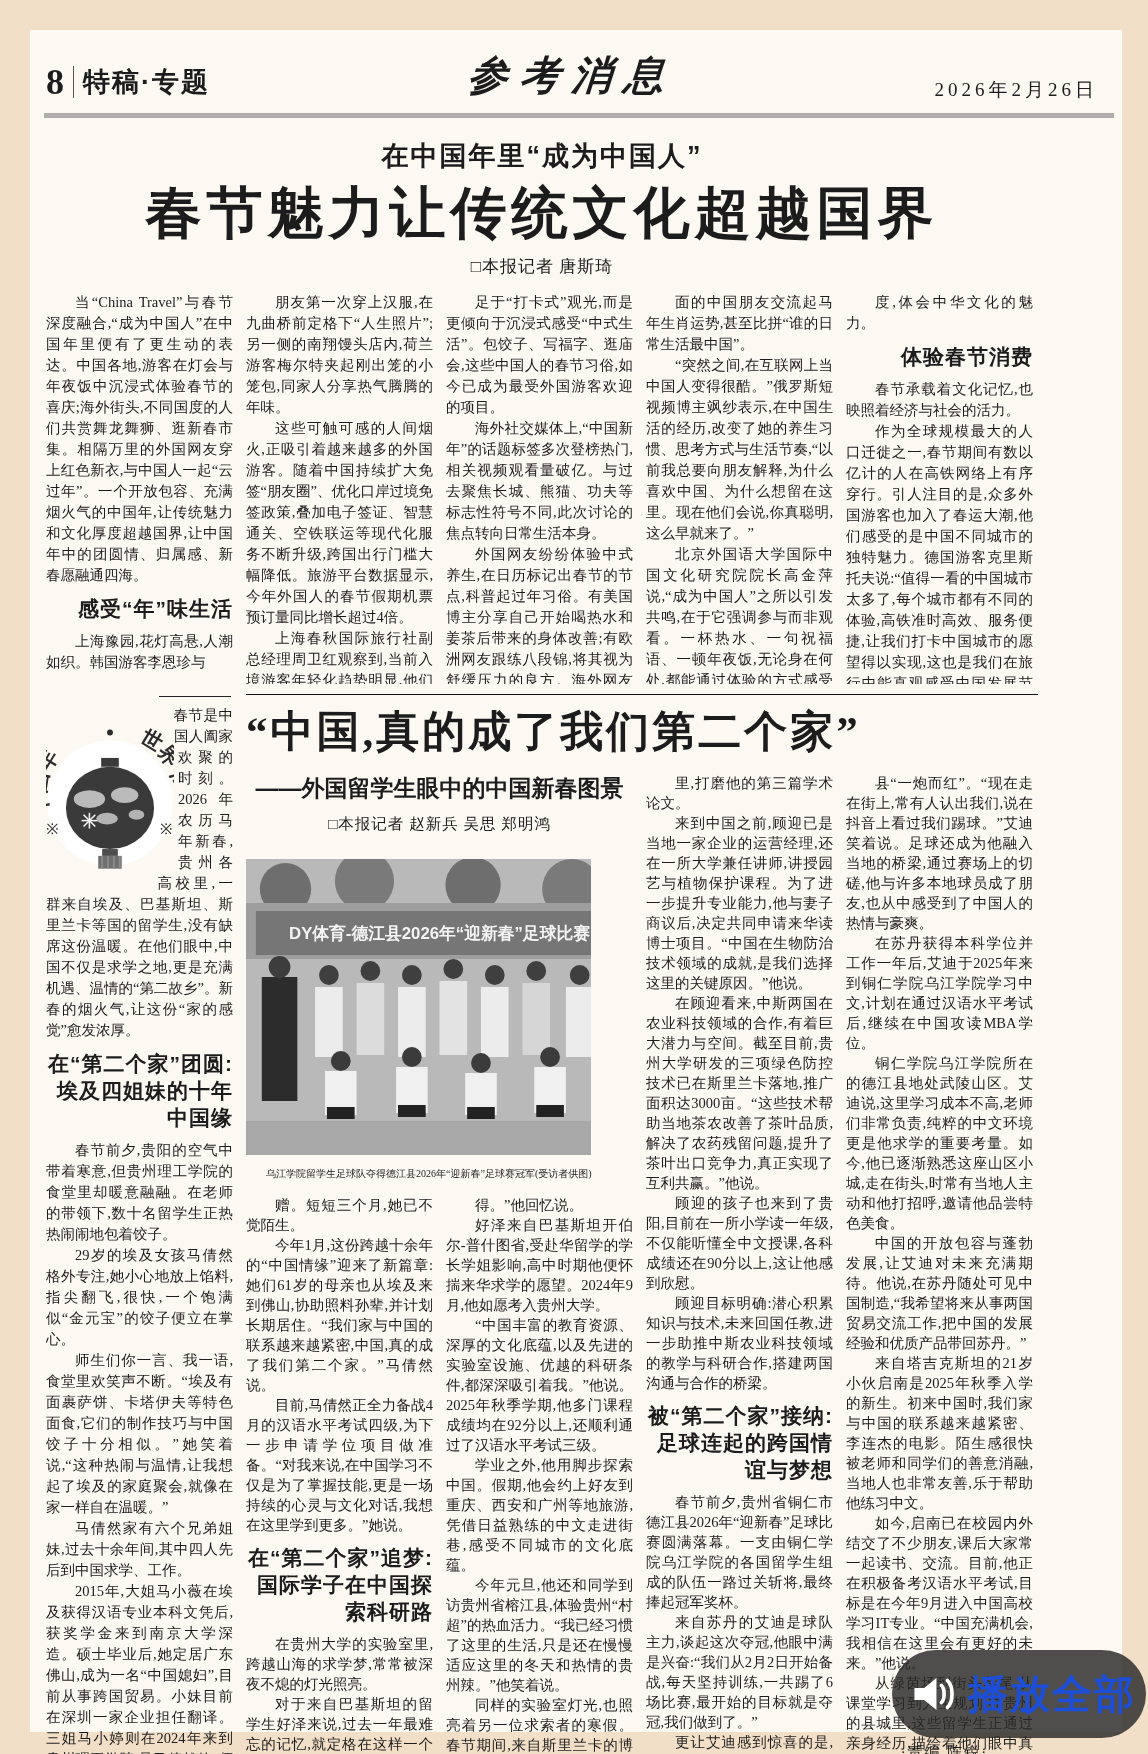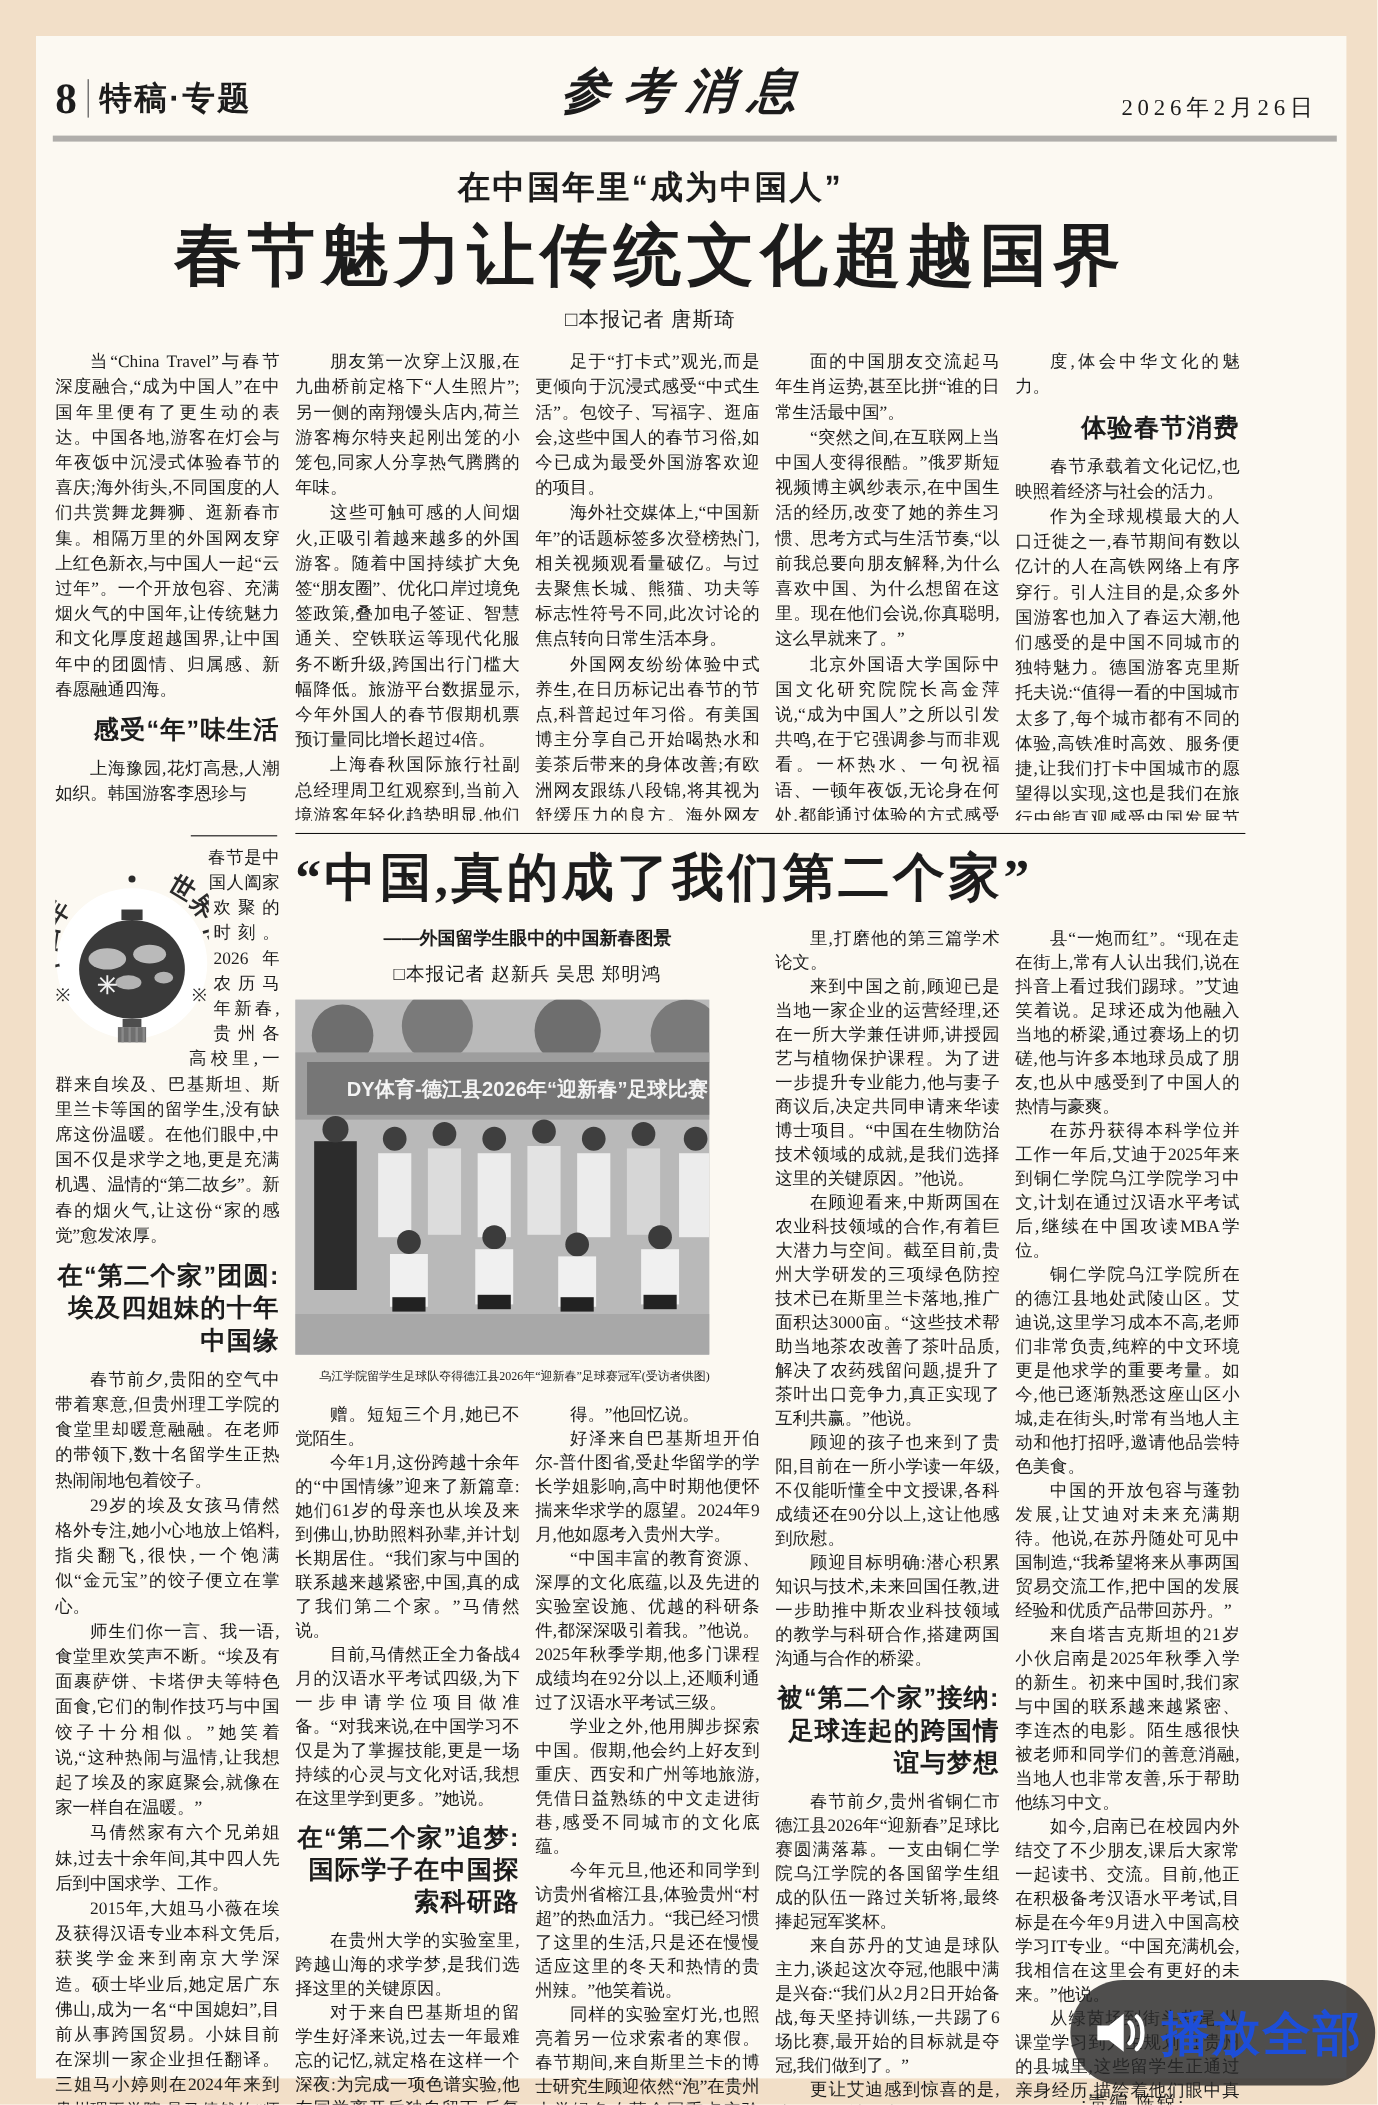--- a/index.html
+++ b/index.html
@@ -33,22 +33,22 @@
   
   .a2 { margin-top:10px; display:flex; gap:13px; height:1074px; overflow:hidden; }
   .a2-side { width:187px; flex:none; font-size:14.5px; line-height:20px; text-align:justify; overflow:hidden; }
   .side-rule { width:72px; height:1px; background:#222; margin:2px 2px 8px auto; }
   .stamp { float:left; width:128px; height:192px; shape-outside:circle(50% at 50% 50%); margin:2px 4px 2px 0; }
   .a2-main { flex:1; position:relative; overflow:hidden; }
   .a2-rule { height:1px; background:#111; margin:0 0 8px; }
   .a2-headline { font-family:"Liberation Serif", serif; font-weight:900; font-size:43px; letter-spacing:3px; margin:6px 0 12px; }
   .a2-row { display:flex; gap:13px; }
   .a2-left { width:387px; flex:none; }
-  .a2-sub { text-align:center; font-family:"Liberation Sans", sans-serif; font-weight:bold; font-size:15px; margin:0 0 10px; }
-  .a2-byline { text-align:center; font-size:15.5px; margin-bottom:10px; }
+  .a2-sub { text-align:center; font-family:"Liberation Sans", sans-serif; font-weight:bold; font-size:23px; margin:0 0 10px; }
+  .a2-byline { text-align:center; font-size:15.5px; margin-bottom:24px; }
   .photo { width:345px; height:296px; background:#bdbdbd; overflow:hidden; }
   .photo svg { display:block; }
   .caption { font-size:10px; line-height:22px; text-indent:2em; text-align:justify; margin-top:8px; }
   .ab { display:flex; gap:13px; margin-top:10px; height:630px; overflow:hidden; }
   .ab .col { flex:1; line-height:20px; }
   .cdcol { width:187px; flex:none; line-height:20px; overflow:hidden; }
   .editor-sig { position:absolute; right:0; bottom:6px; width:187px; text-align:center; font-size:15px; letter-spacing:2px; background:transparent; }
 
   
   .player { position:absolute; right:2px; bottom:16px; height:88px; width:254px;
@@ -215,21 +215,21 @@
                   <rect x="0" y="262" width="392" height="34" fill="#a8a8a8"></rect>
                 </svg>
               </div>
               <div class="caption">乌江学院留学生足球队夺得德江县2026年“迎新春”足球赛冠军(受访者供图)</div>
               <div class="ab">
                 <div class="col">
                     <p class="para">赠。短短三个月,她已不觉陌生。</p>
                     <p class="para">今年1月,这份跨越十余年的“中国情缘”迎来了新篇章:她们61岁的母亲也从埃及来到佛山,协助照料孙辈,并计划长期居住。“我们家与中国的联系越来越紧密,中国,真的成了我们第二个家。”马倩然说。</p>
                     <p class="para">目前,马倩然正全力备战4月的汉语水平考试四级,为下一步申请学位项目做准备。“对我来说,在中国学习不仅是为了掌握技能,更是一场持续的心灵与文化对话,我想在这里学到更多。”她说。</p>
                     <div class="colhead">在“第二个家”追梦:国际学子在中国探索科研路</div>
-                    <p class="para">在贵州大学的实验室里,跨越山海的求学梦,是我们选择这里的关键原因。</p>
+                    <p class="para">在贵州大学的实验室里,跨越山海的求学梦,常常被深夜不熄的灯光照亮。</p>
                     <p class="para">对于来自巴基斯坦的留学生好泽来说,过去一年最难忘的记忆,就定格在这样一个深夜:为完成一项色谱实验,他在同学离开后独自留下,反复调整设备参数、优化实验步骤,终于达到了预期的实验效果。</p>
                   </div>
                 <div class="col">
                     <p class="para">得。”他回忆说。</p>
                     <p class="para">好泽来自巴基斯坦开伯尔-普什图省,受赴华留学的学长学姐影响,高中时期他便怀揣来华求学的愿望。2024年9月,他如愿考入贵州大学。</p>
                     <p class="para">“中国丰富的教育资源、深厚的文化底蕴,以及先进的实验室设施、优越的科研条件,都深深吸引着我。”他说。2025年秋季学期,他多门课程成绩均在92分以上,还顺利通过了汉语水平考试三级。</p>
                     <p class="para">学业之外,他用脚步探索中国。假期,他会约上好友到重庆、西安和广州等地旅游,凭借日益熟练的中文走进街巷,感受不同城市的文化底蕴。</p>
                     <p class="para">今年元旦,他还和同学到访贵州省榕江县,体验贵州“村超”的热血活力。“我已经习惯了这里的生活,只是还在慢慢适应这里的冬天和热情的贵州辣。”他笑着说。</p>
                     <p class="para">同样的实验室灯光,也照亮着另一位求索者的寒假。春节期间,来自斯里兰卡的博士研究生顾迎依然“泡”在贵州大学绿色农药全国重点实验室</p>
                   </div>

